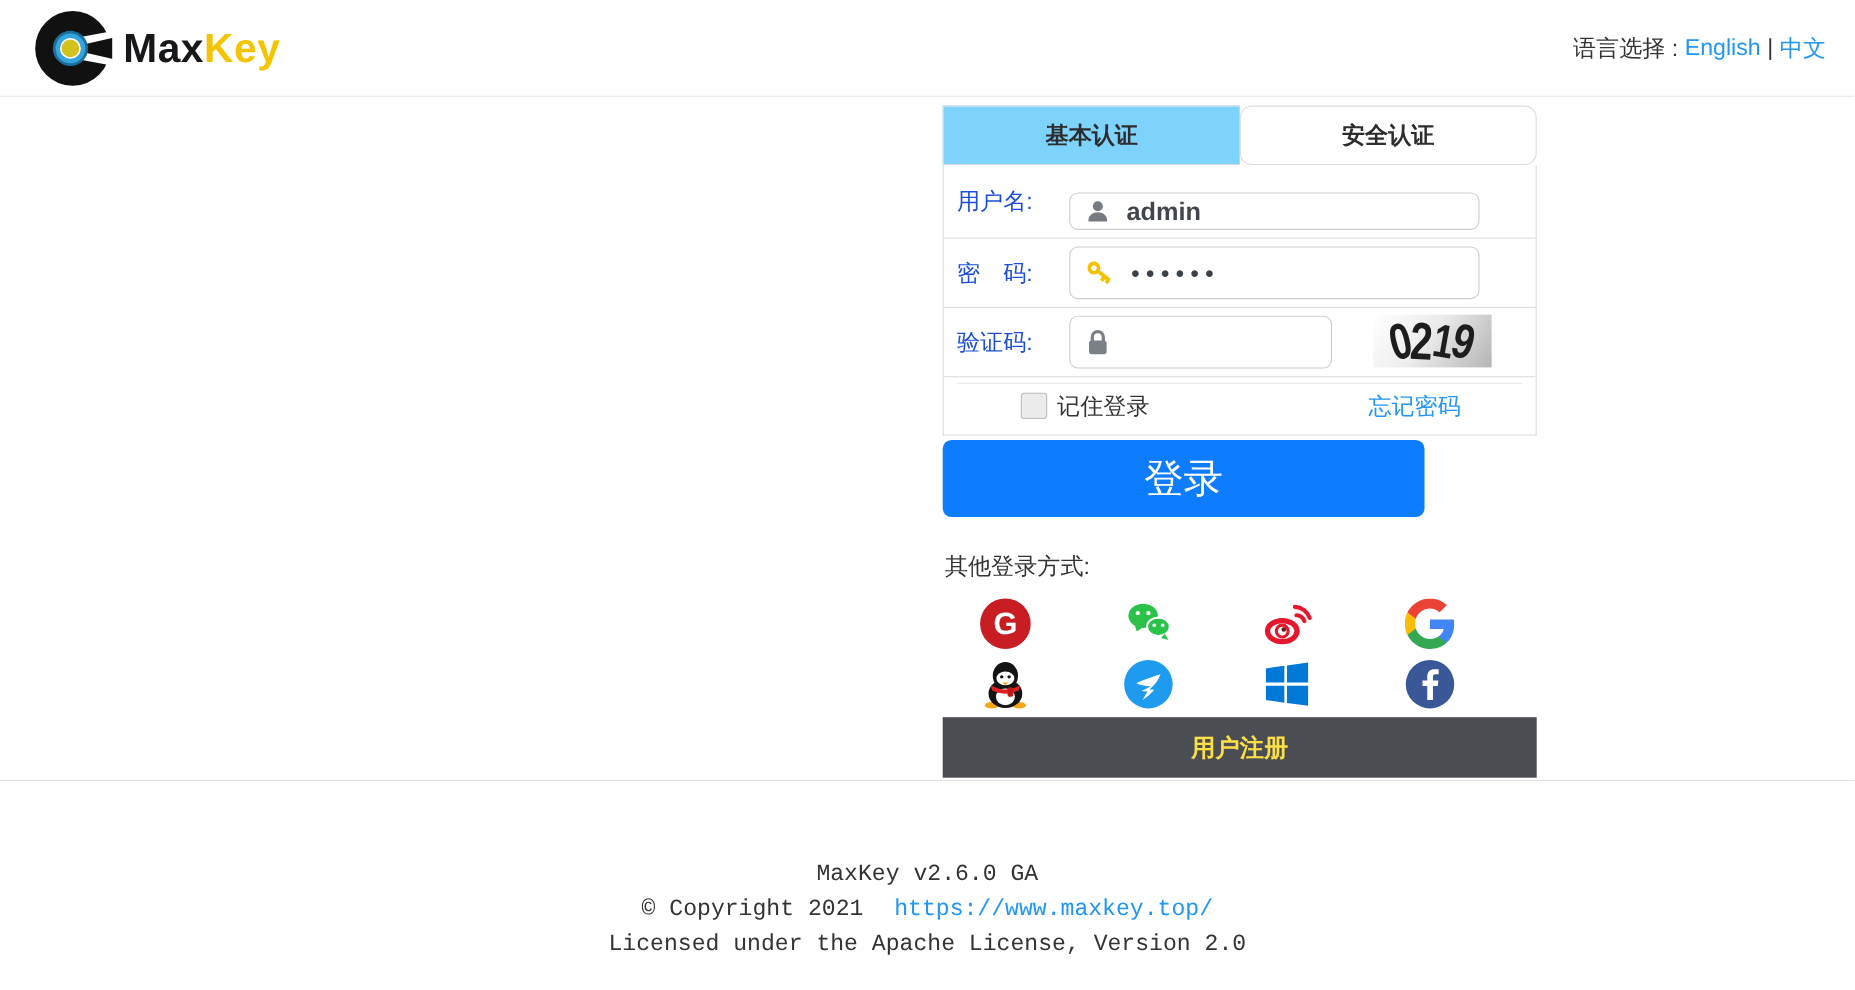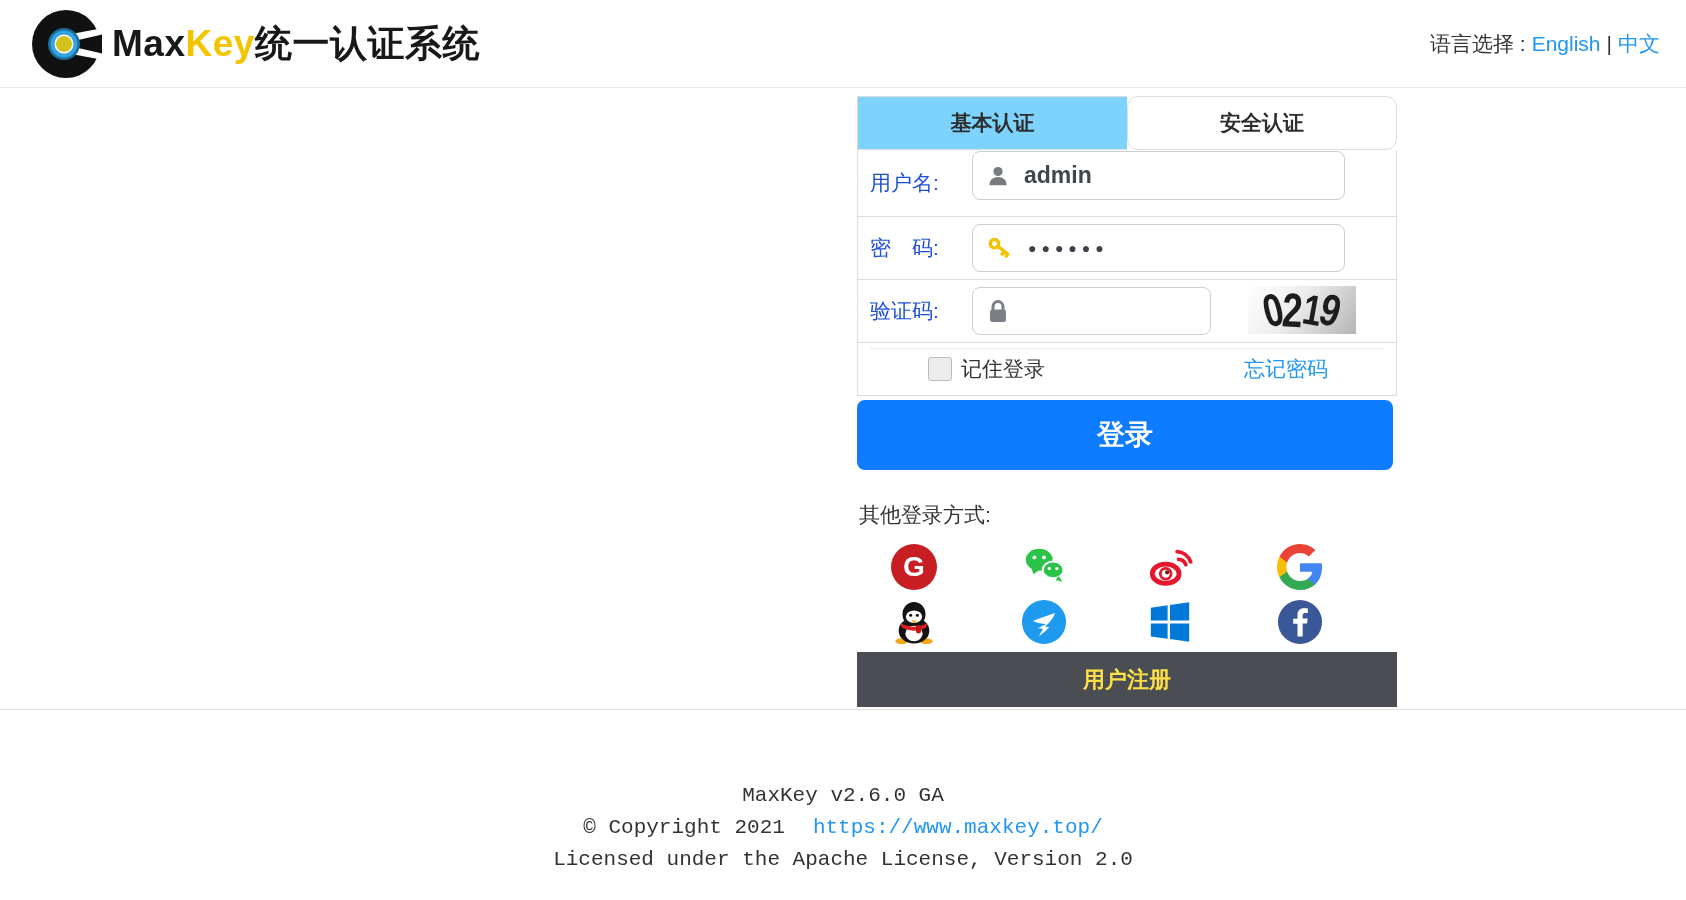--- a/index.html
+++ b/index.html
@@ -25,21 +25,21 @@
   .tab.active { background:#7dd3fc; border-right:none;text-align:right; }
   .tab.inactive { background:#fff;border-radius:11px; }
 
   .formbox { position:absolute; left:0; top:54px; width:540px; height:246px;
              border:1px solid #ddd; border-top:none; background:#fff; }
   .frow { position:relative; width:100%; border-bottom:1px solid #ddd; }
   .frow.r1 { height:67px; } .frow.r2 { height:63px; } .frow.r3 { height:63px; }
   .frow.r4 { height:52px; border-bottom:none; }
   .flabel { position:absolute; left:12px; top:0; height:100%; display:flex; align-items:center;
             font-size:21px; color:#1d4ed8; }
-  .finput { position:absolute; left:114px; width:373px; height:49px; top:1px;
+  .finput { position:absolute; left:114px; width:373px; height:34px; top:25px;
             border:1px solid #c9cfd4; border-radius:8px; background:#fff;
             display:flex; align-items:center; padding-left:13px; }
   .frow.r2 .finput { top:7px; height:48px; }
   .frow.r3 .finput { top:7px; height:48px; width:239px; }
   .fvalue { margin-left:14px; font-size:23px; font-weight:bold; color:#41464d; }
   .fdots  { margin-left:14px; font-size:14px; letter-spacing:5px; color:#3a4148; font-weight:bold; }
 
   .captcha { position:absolute; left:390px; top:6px; width:108px; height:48px;
              background:linear-gradient(125deg,#ffffff 0%,#ececec 45%,#b5b5b5 100%);
              display:flex; align-items:center; justify-content:center; cursor:pointer;
@@ -51,23 +51,23 @@
   .captcha .c4 { transform:rotate(16deg) scale(0.95,1.2); margin-left:-2px; }
 
   .hairline { position:absolute; left:12px; right:12px; top:5px; height:1px; background:#eaeaea; }
   .checkbox { position:absolute; left:70px; top:14px; width:24px; height:24px; background:#ececec;
               border:1px solid #bdbdbd; border-radius:3px; cursor:pointer; }
   .remember { position:absolute; left:103px; top:0; height:100%; display:flex; align-items:center;
               font-size:21px; color:#333; }
   .forgot { position:absolute; left:360px; top:0; height:100%; display:flex; align-items:center;
             font-size:21px; color:#2196f3; text-decoration:none; cursor:pointer;margin-left:26px; }
 
-  .loginbtn { position:absolute; left:0; top:304px; width:536px; height:70px; background:#0d7cff;
-              border:none; border-radius:8px; color:#fff; font-size:28px; cursor:pointer;
-              font-family:inherit;font-weight:bold; }
+  .loginbtn { position:absolute; left:0; top:304px; width:438px; height:70px; background:#0d7cff;
+              border:none; border-radius:8px; color:#fff; font-size:36px; cursor:pointer;
+              font-family:inherit; }
 
   .othertitle { position:absolute; left:2px; top:405px; font-size:21px; color:#333; }
   .sicon { position:absolute; width:46px; height:46px; cursor:pointer; }
   .sicon svg { width:46px; height:46px; display:block; }
   .circle46 { width:46px; height:46px; border-radius:50%; display:flex; align-items:center;
               justify-content:center; }
   .gitee-bg { background:#c71d23; }
   .gitee-g { color:#fff; font-size:28px; font-weight:bold; }
 
   .registerbar { position:absolute; left:0; top:556px; width:540px; height:55px; background:#4a4d52;
@@ -92,21 +92,20 @@
       <path d="M44 33 L74 26 L74 46 L44 39 Z" fill="#111"></path>
       <circle cx="34" cy="36" r="16" fill="#1b6f9e"></circle>
       <circle cx="34" cy="36" r="13.5" fill="#35a3dc"></circle>
       <circle cx="34" cy="36" r="9.5" fill="#fff"></circle>
       <circle cx="34" cy="36" r="8" fill="#d3c11c"></circle>
     </svg>
   </div>
   <div class="brand">
     <span>Max</span>
       <span class="gold">Key</span>
-      <span>统一认证系统</span>
   </div>
   <div class="lang">
     <span>语言选择 :</span>
     <a>English</a>
     <span>|</span>
     <a>中文</a>
   </div>
 </div>
 
 <div class="panel">

